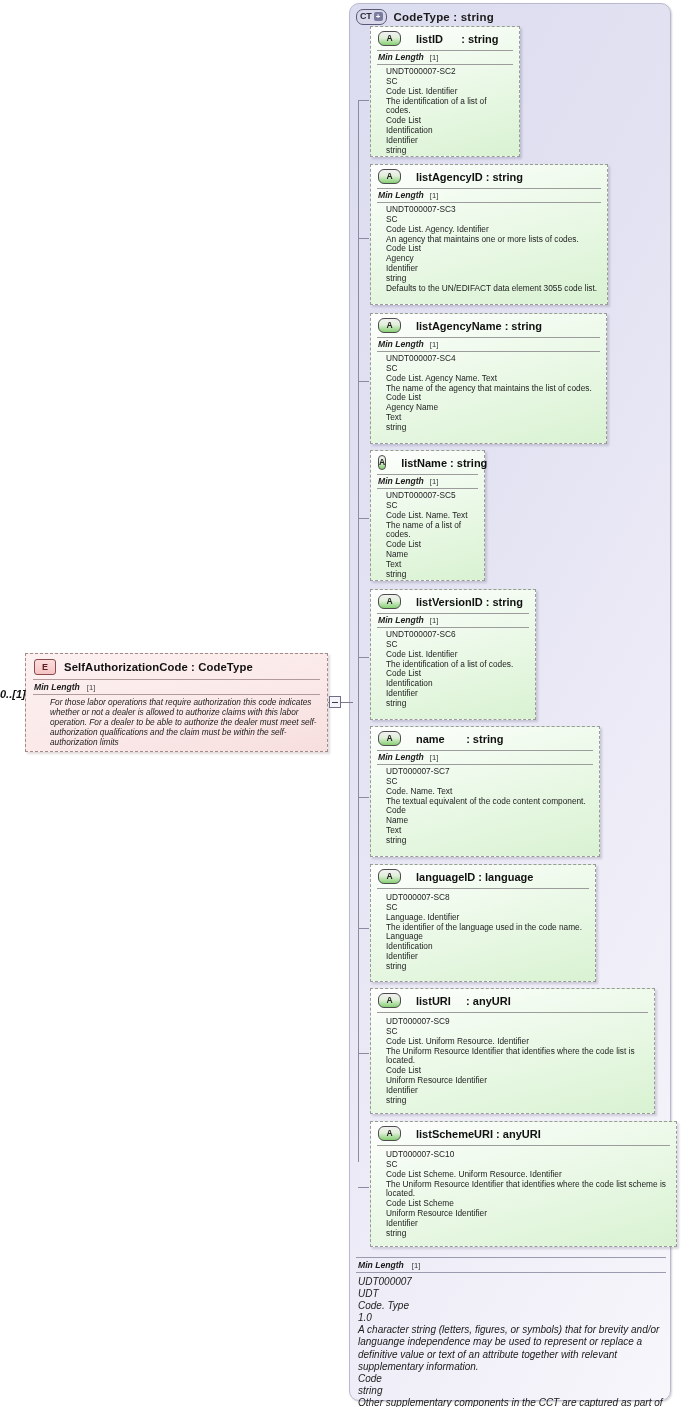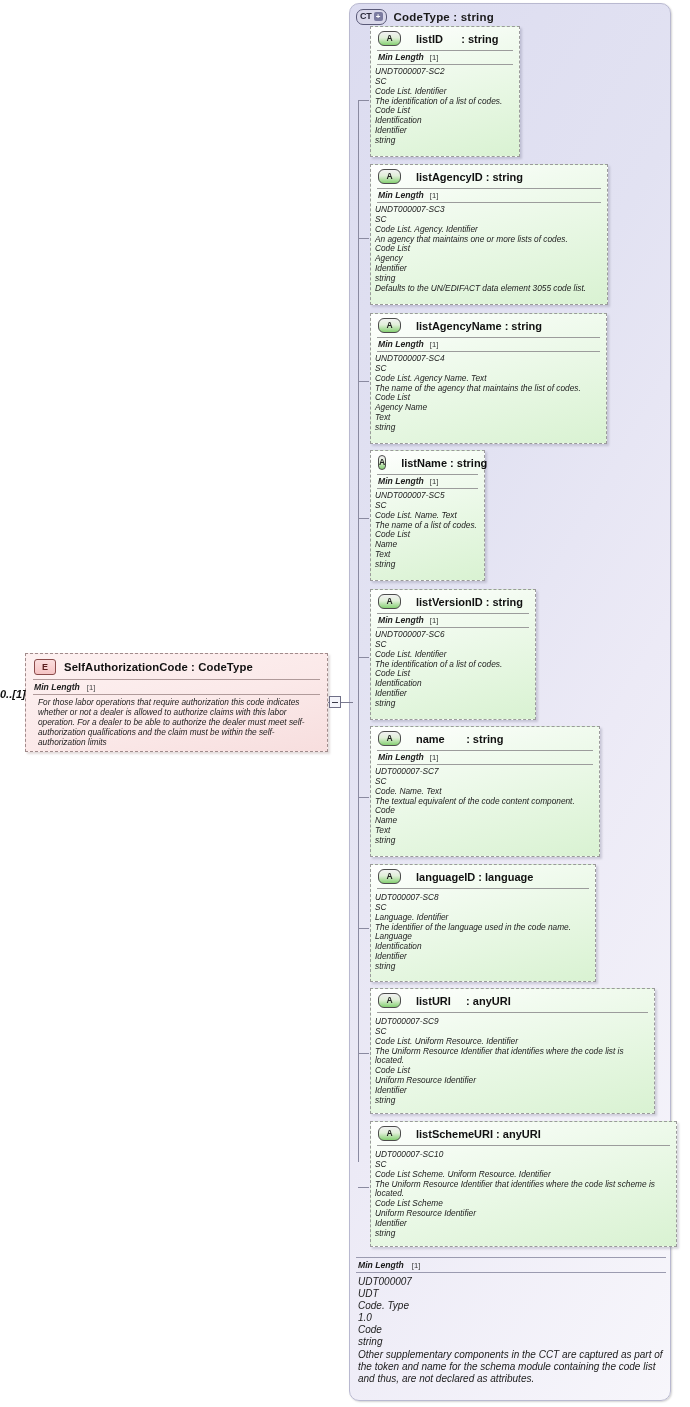--- a/index.html
+++ b/index.html
@@ -56,21 +56,21 @@
   }
   .a-name{font-size:11px;font-weight:bold;color:#111;white-space:pre;padding-left:8px;}
   .a-sep{height:1px;background:#9c9c9c;margin:0 6px;}
   .a-facet{
     display:flex;align-items:baseline;gap:6px;
     padding:1px 7px 2px 7px;font-size:8.6px;color:#222;
   }
   .a-facet .f-name{font-style:italic;font-weight:bold;}
   .a-facet .f-val{font-size:7.6px;color:#333;}
   .a-doc{
-    padding:2px 7px 4px 4px;font-size:8.3px;font-style:italic;color:#222;
+    padding:2px 7px 4px 15px;font-size:8.3px;color:#222;
     line-height:1.19;
   }
   .a-doc div{white-space:normal;}
 
   
   .el-box{
     position:absolute;left:25px;top:653px;width:303px;height:99px;
     border:1px dashed #a08b8b;
     background:linear-gradient(165deg,#fdf1f1 0%,#fbe9e9 55%,#f7dede 100%);
     box-shadow:2px 2px 2px rgba(110,80,80,.2);
@@ -81,21 +81,21 @@
     display:inline-flex;align-items:center;justify-content:center;
     width:20px;height:14px;border:1px solid #8a4a4a;border-radius:3px;
     background:linear-gradient(180deg,#fbdede 0%,#f5c3c3 100%);
     font-size:9px;font-weight:bold;color:#5a1f1f;line-height:1;
   }
   .e-name{font-size:11.3px;font-weight:bold;color:#111;letter-spacing:.1px;}
   .e-sep{height:1px;background:#b09a9a;margin:0 7px;}
   .e-facet{display:flex;align-items:baseline;gap:7px;padding:2px 8px 2px 8px;font-size:8.6px;color:#222;}
   .e-facet .f-name{font-style:italic;font-weight:bold;}
   .e-facet .f-val{font-size:7.6px;color:#444;}
-  .e-doc{padding:2px 8px 4px 12px;font-size:8.3px;font-style:italic;color:#222;line-height:1.22;}
+  .e-doc{padding:2px 8px 4px 24px;font-size:8.3px;font-style:italic;color:#222;line-height:1.22;}
 
   .cardinality{
     position:absolute;left:0px;top:688px;font-size:11px;font-style:italic;
     color:#111;font-weight:bold;
   }
 
   
   .conn-line{position:absolute;background:#7a7a90;}
   .conn-h1{left:328px;top:702px;width:11px;height:1px;}
   .conn-box{
@@ -345,20 +345,21 @@
     <div class="ct-facet">
       <span class="f-name">Min Length</span>
       <span class="f-val">[1]</span>
     </div>
     <div class="ct-bsep"></div>
     <div class="ct-doc">
       <div>UDT000007</div>
       <div>UDT</div>
       <div>Code. Type</div>
       <div>1.0</div>
+      <div>A character string (letters, figures, or symbols) that for brevity and/or languange independence may be used to represent or replace a definitive value or text of an attribute together with relevant supplementary information.</div>
       <div>Code</div>
       <div>string</div>
       <div>Other supplementary components in the CCT are captured as part of the token and name for the schema module containing the code list and thus, are not declared as attributes.</div>
     </div>
   </div>
 
   <div class="el-box">
     <div class="el-head">
       <span class="e-badge">E</span>
       <span class="e-name">SelfAuthorizationCode : CodeType</span>

